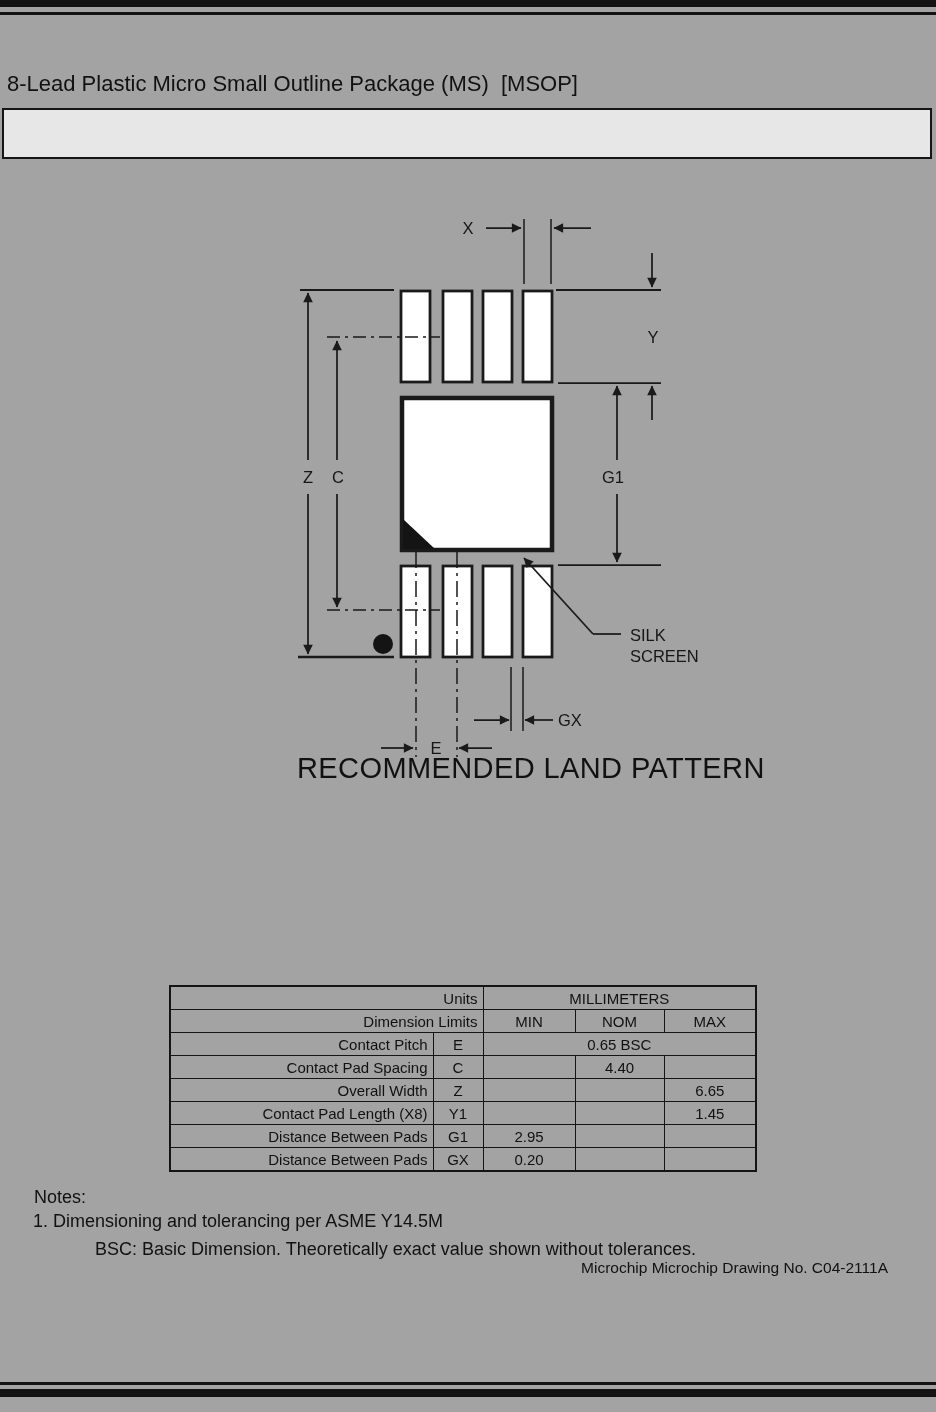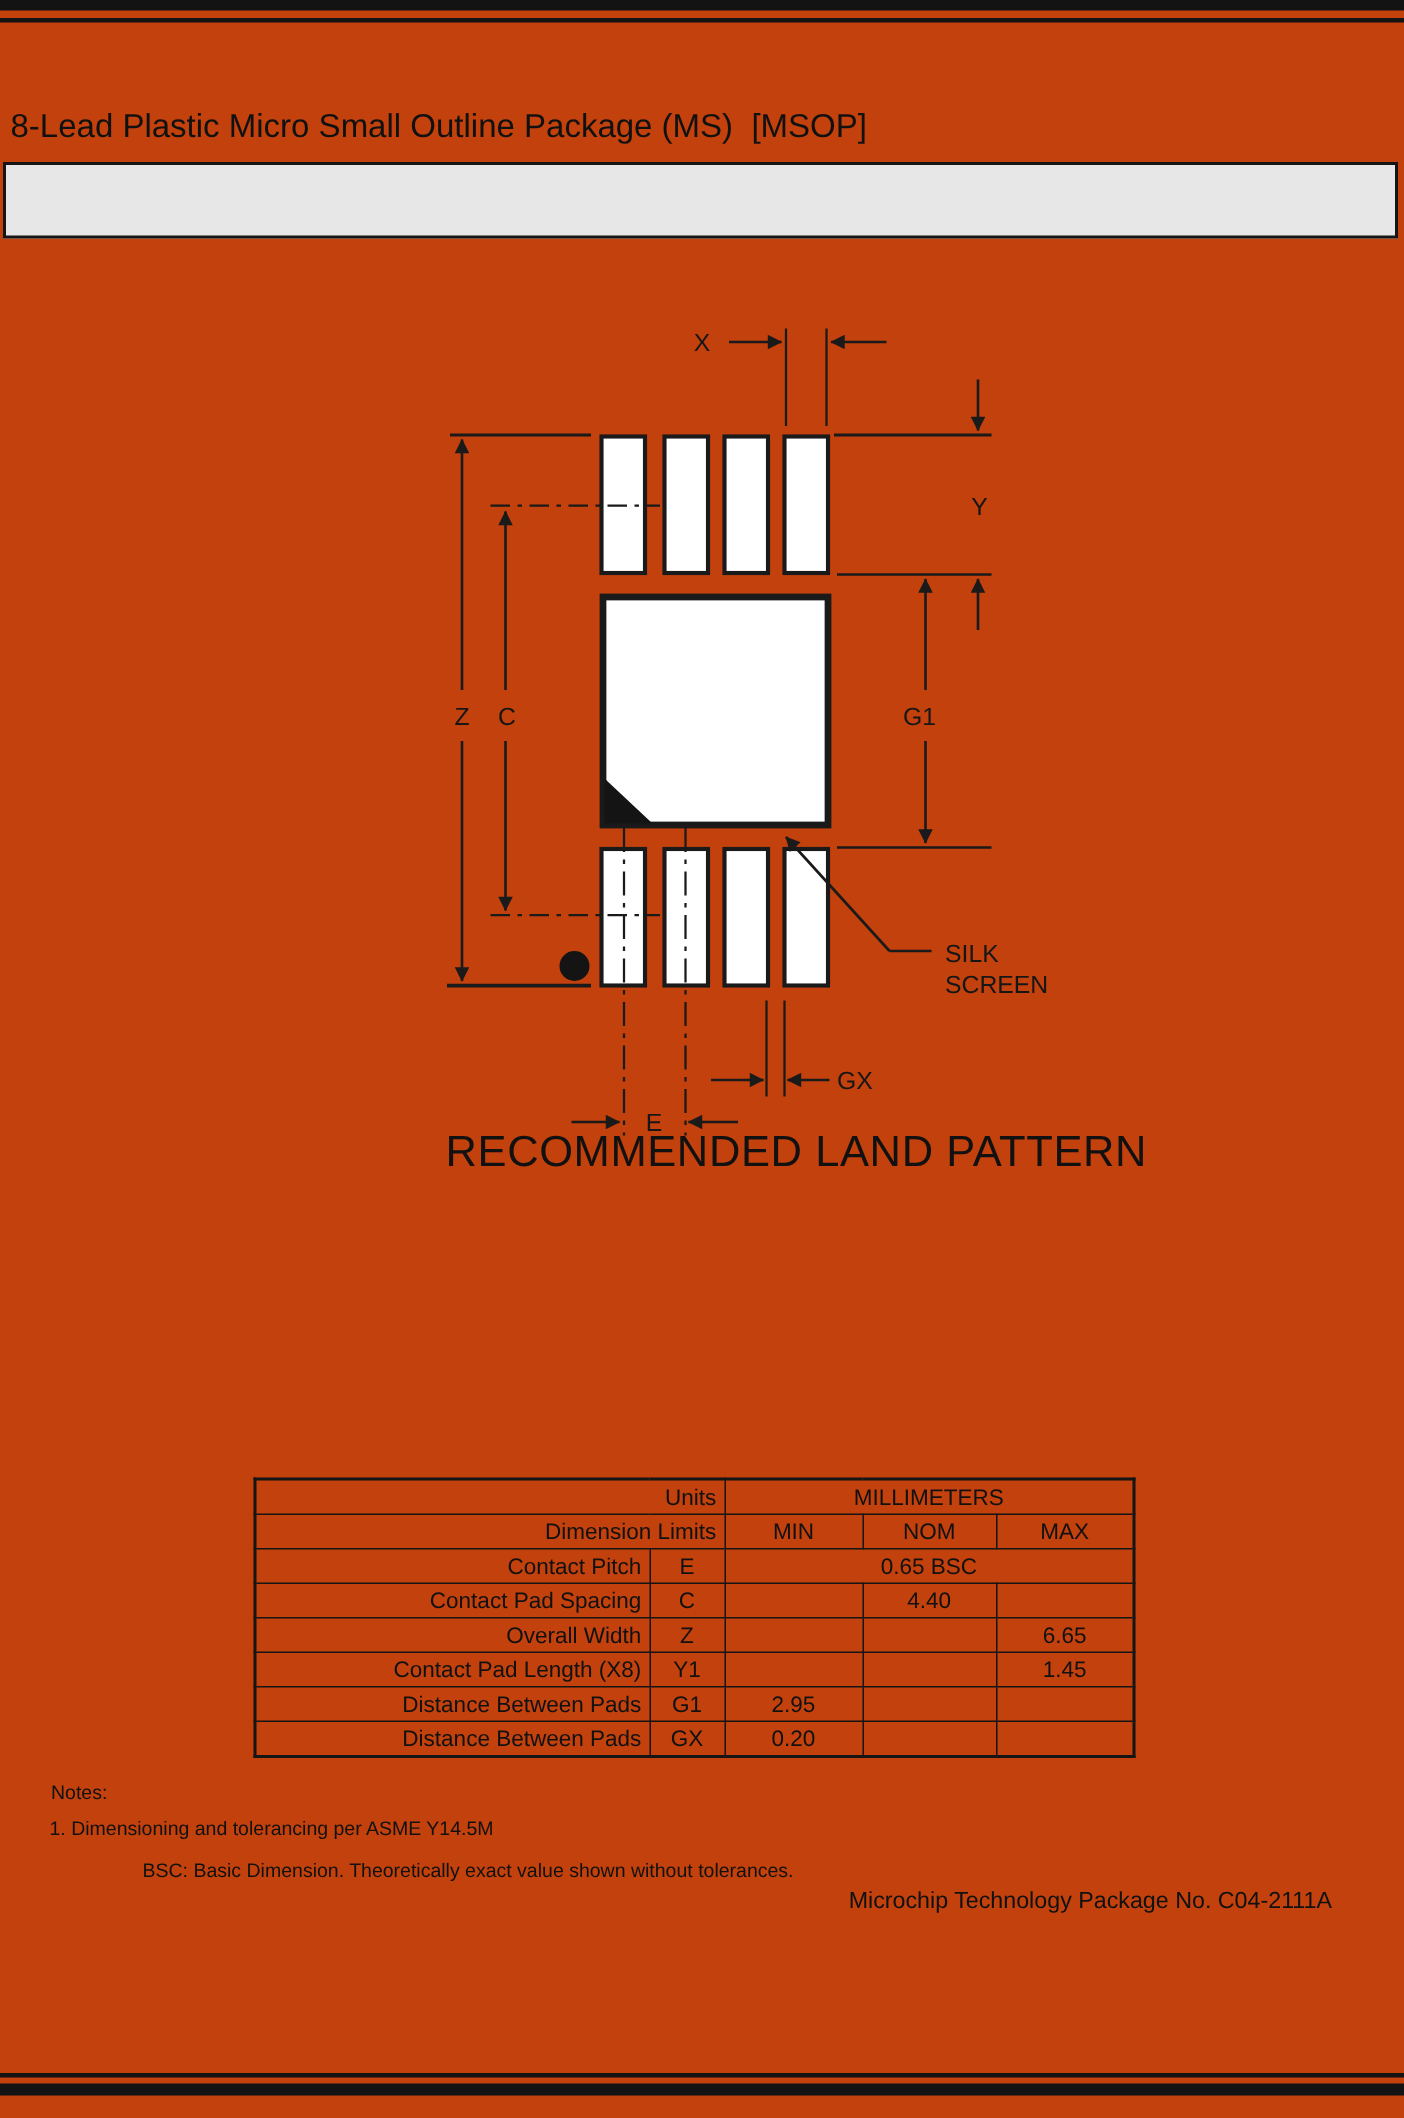--- a/index.html
+++ b/index.html
@@ -1,30 +1,30 @@
 <!DOCTYPE html>
 <html><head>
 <meta charset="utf-8">
 <style>
   html,body{margin:0;padding:0;background:#ffffff;}
-  #page{position:relative;width:936px;height:1412px;background:#c2410c;overflow:hidden;
+  #page{position:relative;width:936px;height:1412px;background:#a3a3a3;overflow:hidden;
         font-family:"Liberation Sans",sans-serif;color:#161616;}
   .abs{position:absolute;}
   .bar{position:absolute;left:0;width:936px;background:#131313;}
   #title{position:absolute;left:7px;top:72px;font-size:22px;line-height:24px;white-space:pre;color:#111;}
   #grayband{position:absolute;left:2px;top:108px;width:926px;height:47px;background:#e7e7e7;border:2px solid #151515;}
   #caption{position:absolute;left:297px;top:752px;font-size:29px;letter-spacing:0.4px;color:#111;white-space:pre;}
   #dimtable{position:absolute;left:169px;top:985px;border-collapse:collapse;table-layout:fixed;
             font-size:15px;color:#111;}
   #dimtable td{border:1.5px solid #151515;height:22px;padding:0 5px;overflow:hidden;white-space:nowrap;}
   #dimtable{border:2.5px solid #151515;}
   #dimtable td.r{text-align:right;margin-left:24px;}
   #dimtable td.c{text-align:center;padding:0 2px;}
   #dimtable td.l{text-align:right;}
-  .note{position:absolute;font-size:13px;color:#111;white-space:pre;}
+  .note{position:absolute;font-size:18px;color:#111;white-space:pre;}
   #drawno{position:absolute;right:48px;top:1259px;font-size:15.5px;color:#111;white-space:pre;}
   svg text{font-family:"Liberation Sans",sans-serif;font-size:16.5px;fill:#161616;}
 </style>
 </head>
 <body>
 
 <div id="page">
 
   <div class="bar" style="top:0;height:7px;"></div>
   <div class="bar" style="top:12px;height:3px;"></div>
@@ -179,18 +179,18 @@
         <td class="c"></td>
         <td class="c"></td>
       </tr>
     </tbody>
   </table>
 
   <div class="note" style="left:34px;top:1187px;">Notes:</div>
   <div class="note" style="left:33px;top:1211px;">1. Dimensioning and tolerancing per ASME Y14.5M</div>
   <div class="note" style="left:95px;top:1239px;">BSC: Basic Dimension. Theoretically exact value shown without tolerances.</div>
 
-  <div id="drawno">Microchip Technology Package No. C04-2111A</div>
+  <div id="drawno">Microchip Microchip Drawing No. C04-2111A</div>
 
   <div class="bar" style="top:1382px;height:3px;"></div>
   <div class="bar" style="top:1389px;height:8px;"></div>
 
 </div>
 
 </body></html>

